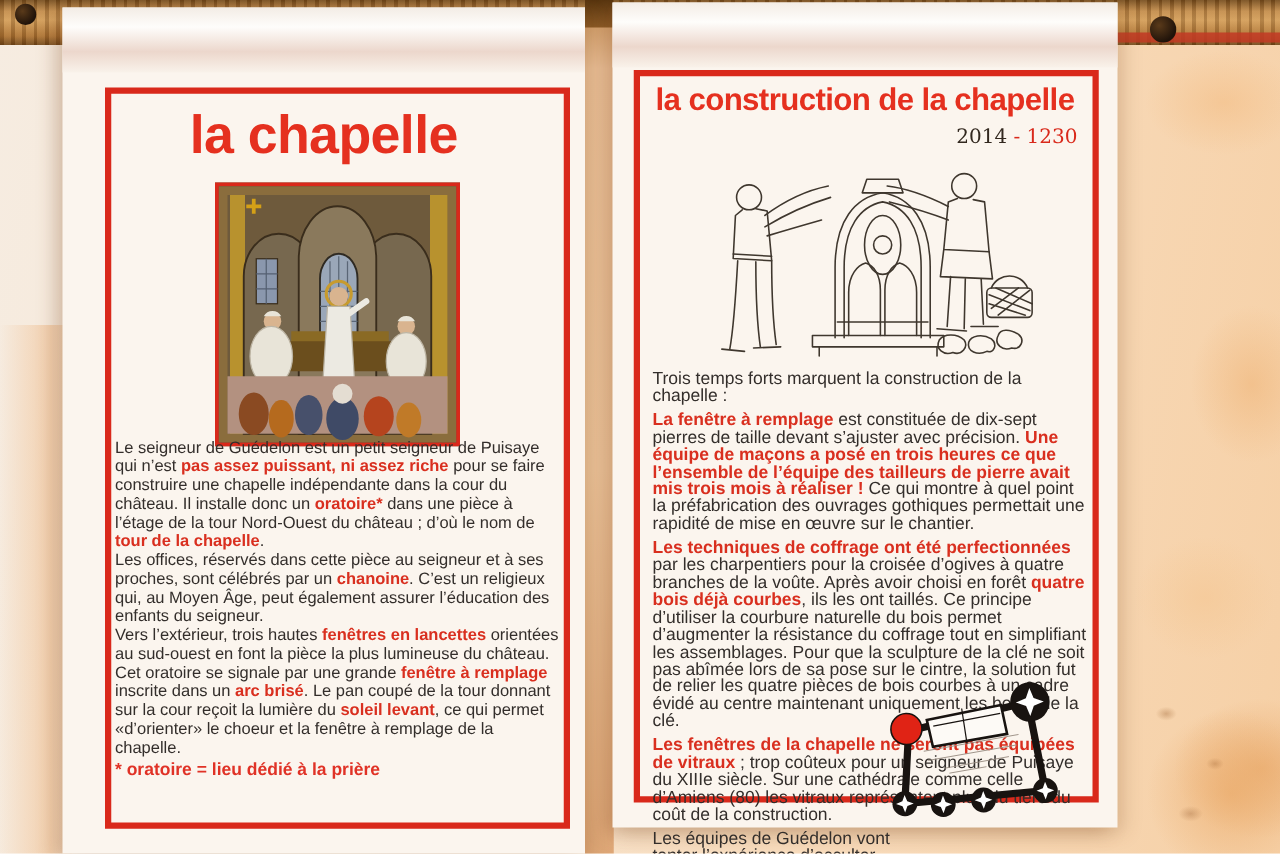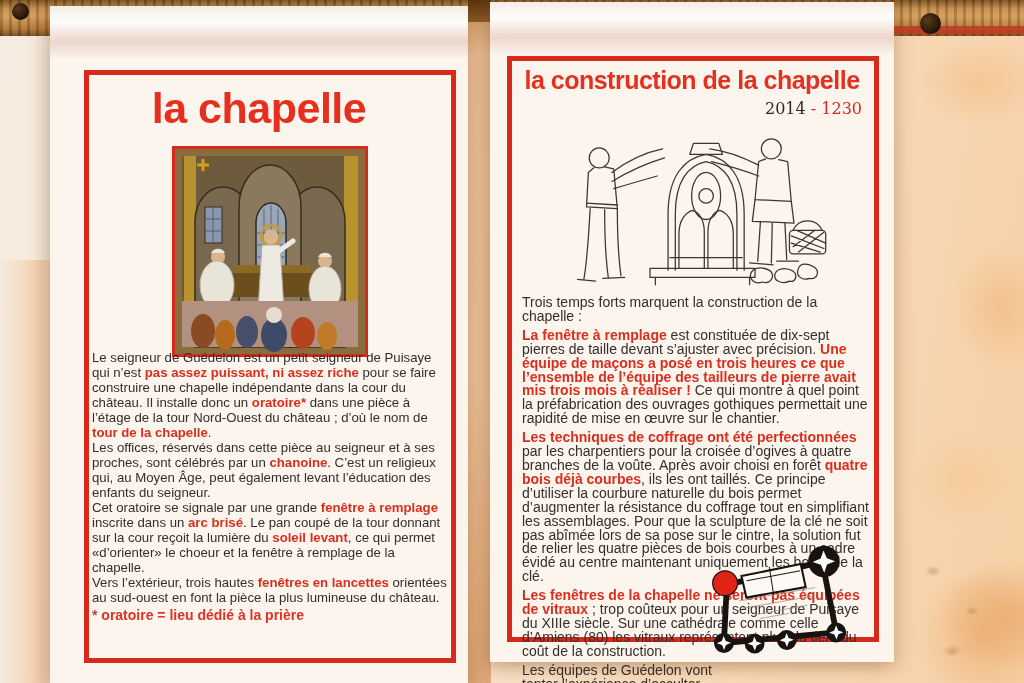--- a/index.html
+++ b/index.html
@@ -127,23 +127,23 @@
         <ellipse cx="72" cy="183" rx="11" ry="16" fill="#47506b"></ellipse>
         <ellipse cx="99" cy="186" rx="13" ry="17" fill="#3f4a66"></ellipse>
         <circle cx="99" cy="166" r="8" fill="#e4ddd2"></circle>
         <ellipse cx="128" cy="184" rx="12" ry="16" fill="#b5441e"></ellipse>
         <ellipse cx="152" cy="187" rx="10" ry="14" fill="#c07a28"></ellipse>
       </svg>
     </figure>
 
     <div class="body-left">
       <p><span>Le seigneur de Guédelon est un petit seigneur de Puisaye qui n’est </span><span class="rb">pas assez puissant, ni assez riche</span><span> pour se faire construire une chapelle indépendante dans la cour du château. Il installe donc un </span><span class="rb">oratoire*</span><span> dans une pièce à l’étage de la tour Nord-Ouest du château ; d’où le nom de </span><span class="rb">tour de la chapelle</span><span>.</span></p>
-      <p><span>Les offices, réservés dans cette pièce au seigneur et à ses proches, sont célébrés par un </span><span class="rb">chanoine</span><span>. C’est un religieux qui, au Moyen Âge, peut également levant l’éducation des enfants du seigneur.</span></p>
+      <p><span>Les offices, réservés dans cette pièce au seigneur et à ses proches, sont célébrés par un </span><span class="rb">chanoine</span><span>. C’est un religieux qui, au Moyen Âge, peut également assurer l’éducation des enfants du seigneur.</span></p>
+      <p><span>Vers l’extérieur, trois hautes </span><span class="rb">fenêtres en lancettes</span><span> orientées au sud-ouest en font la pièce la plus lumineuse du château.</span></p>
       <p><span>Cet oratoire se signale par une grande </span><span class="rb">fenêtre à remplage</span><span> inscrite dans un </span><span class="rb">arc brisé</span><span>. Le pan coupé de la tour donnant sur la cour reçoit la lumière du </span><span class="rb">soleil levant</span><span>, ce qui permet «d’orienter» le choeur et la fenêtre à remplage de la chapelle.</span></p>
-      <p><span>Vers l’extérieur, trois hautes </span><span class="rb">fenêtres en lancettes</span><span> orientées au sud-ouest en font la pièce la plus lumineuse du château.</span></p>
       <p class="footnote">* oratoire = lieu dédié à la prière</p>
     </div>
   </section>
 
   <section class="poster poster-right">
     <div class="roll-top"></div>
     <div class="frame frame-right"></div>
     <h1 class="poster-title title-right">la construction de la chapelle</h1>
     <div class="date-range">
       <span class="d-black">2014</span><span class="d-red"> - </span><span class="d-red">1230</span>

